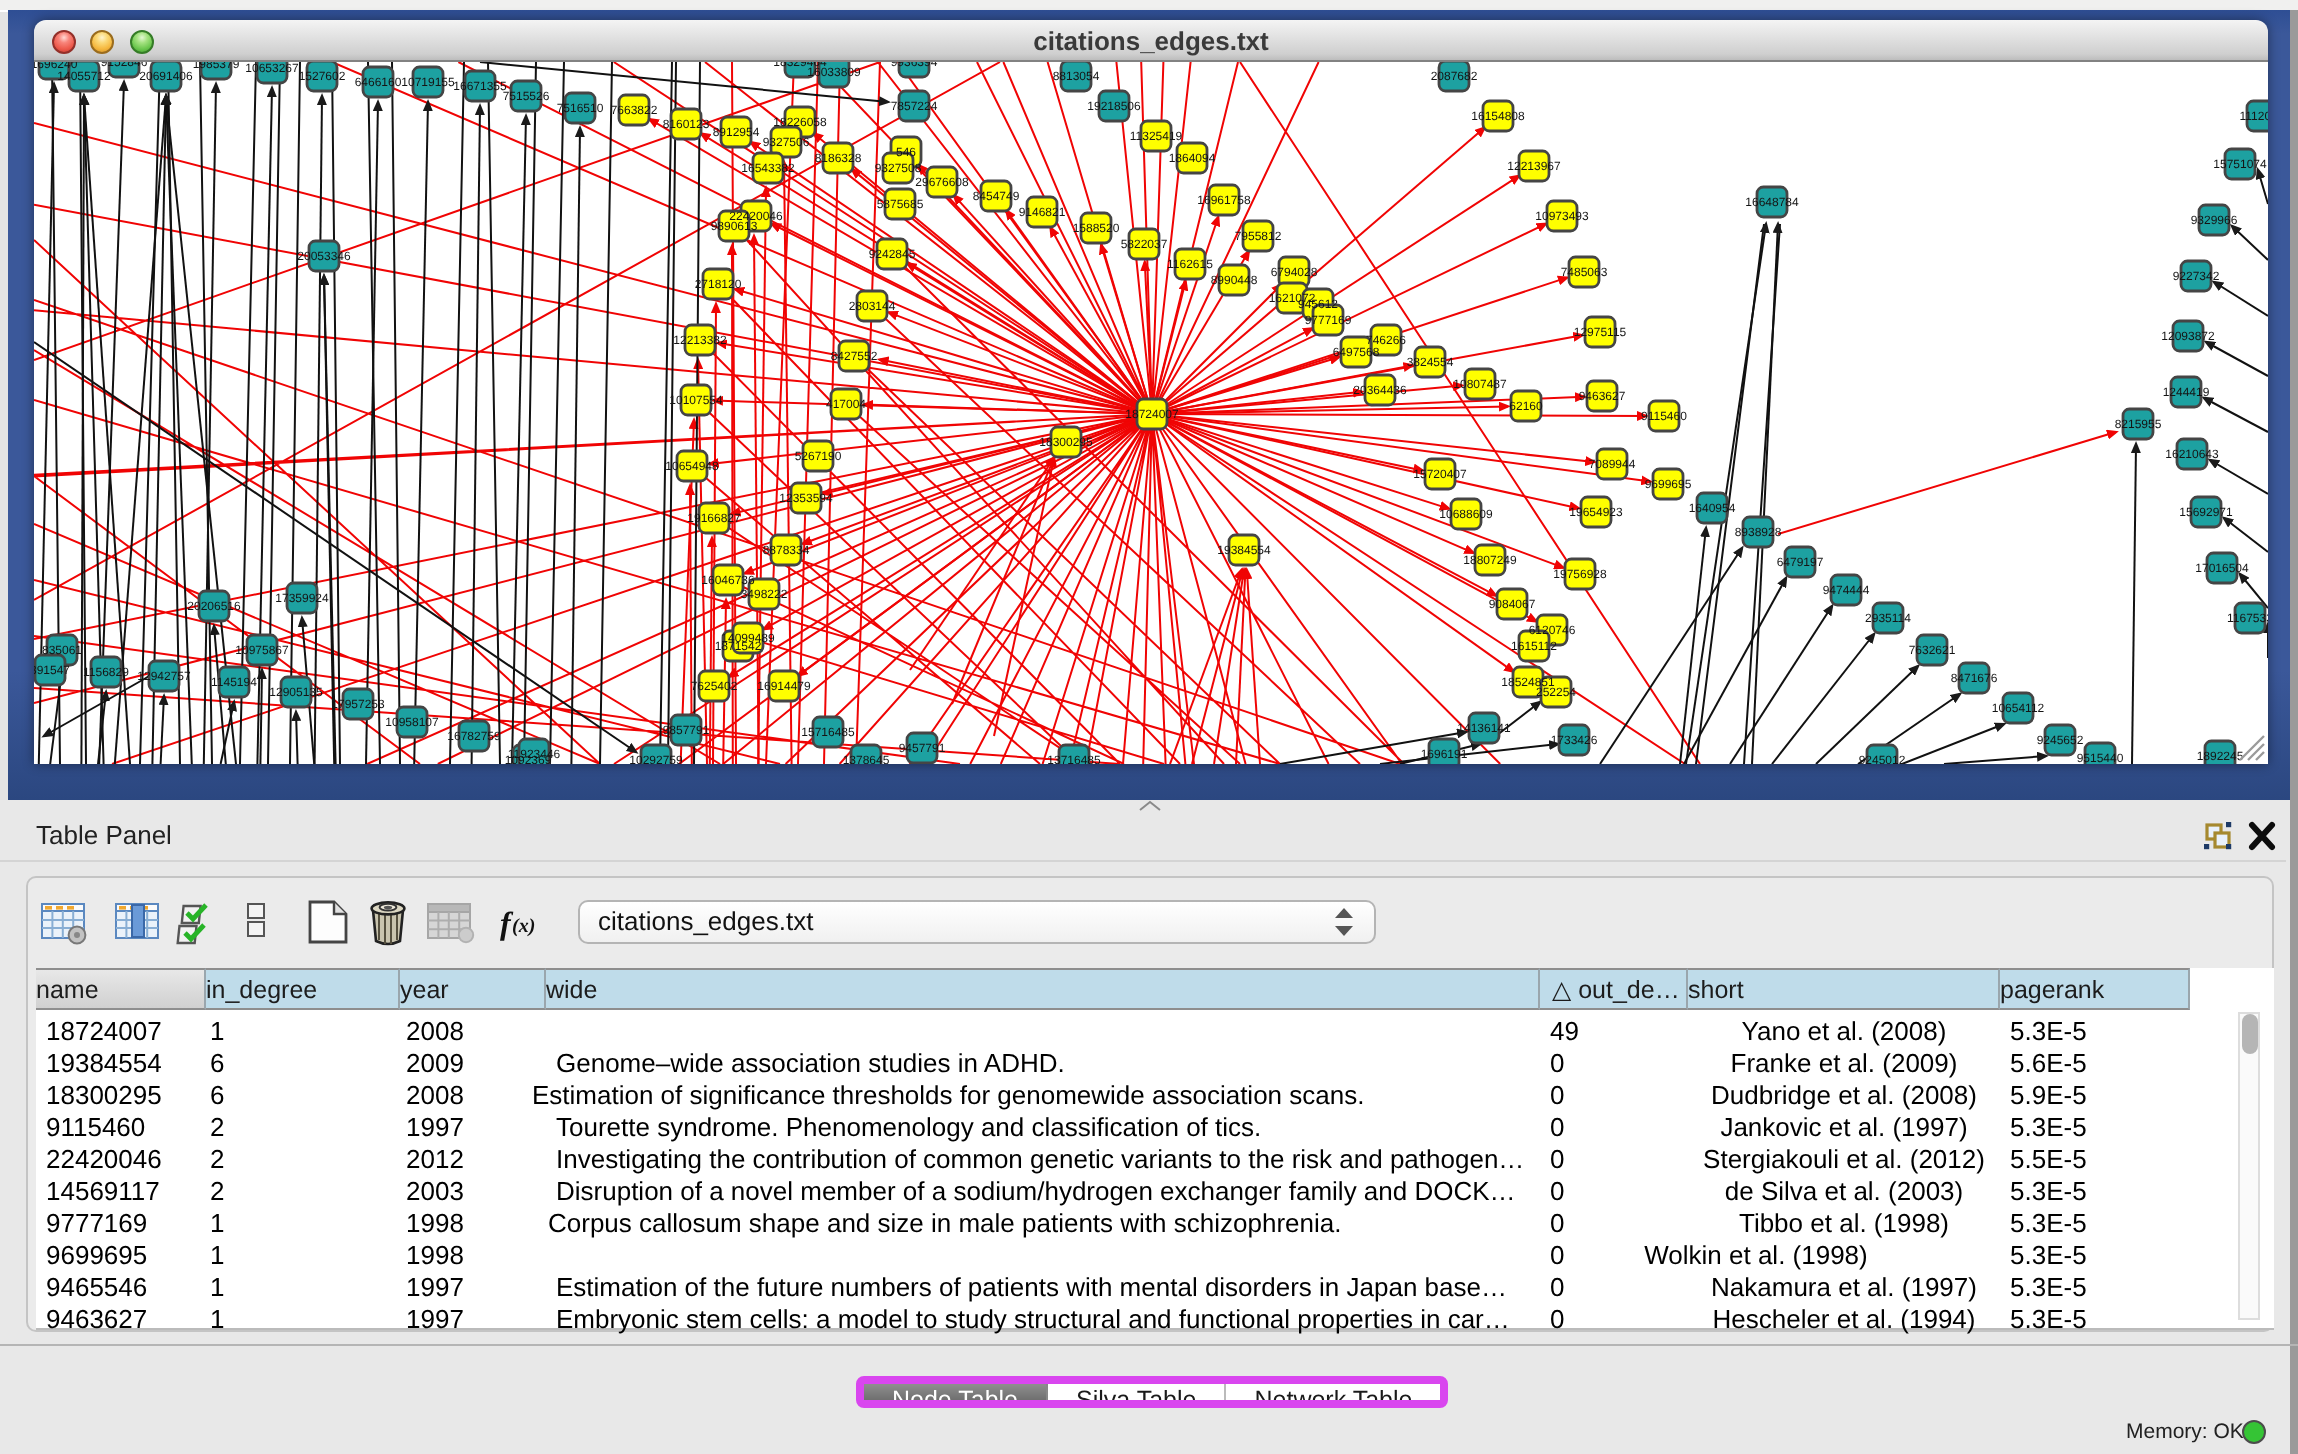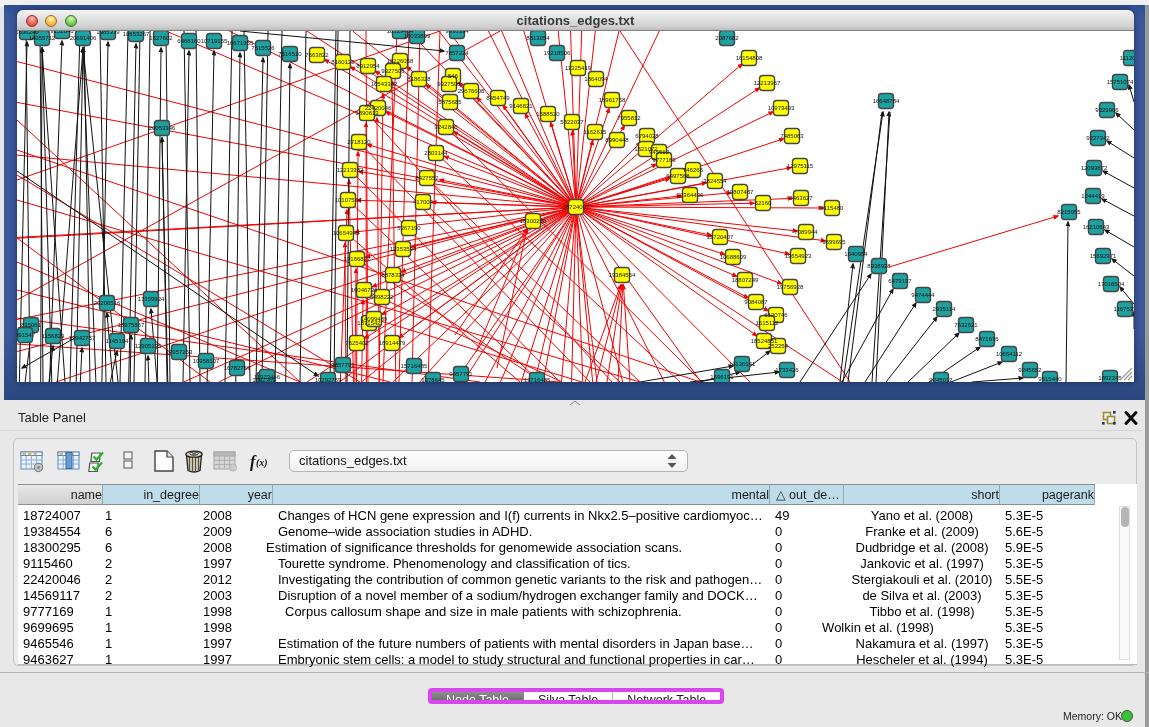--- a/index.html
+++ b/index.html
@@ -11,21 +11,21 @@
 #win{left:17px;top:10px;width:1117px;height:372px;border-radius:6px 6px 0 0;box-shadow:0 0 6px rgba(0,0,0,.45)}
 #titlebar{left:17px;top:10px;width:1117px;height:21px;border-radius:6px 6px 0 0;background:linear-gradient(#f4f4f4,#cfcfcf 85%,#bdbdbd);border-bottom:1px solid #828282}
 .light{top:15px;width:12px;height:12px;border-radius:50%}
 #title{left:17px;top:13px;width:1117px;text-align:center;font-size:13px;font-weight:bold;color:#3a3a3a}
 #canvas{left:17px;top:31px;width:1117px;height:351px;background:#fff;overflow:hidden}
 
 #panel{left:0;top:400px;width:1145px;height:327px;background:#e8e8e8}
 #ptitle{left:18px;top:410px;font-size:13px;color:#222}
 #inner{left:13px;top:438px;width:1124px;height:228px;background:#ebebeb;border:1px solid #c4c4c4;border-radius:5px}
 #combo{left:289px;top:450px;width:399px;height:22px;background:linear-gradient(#ffffff,#f0f0f0);border:1px solid #b4b4b4;border-radius:5px;font-size:13px;color:#111;line-height:20px;padding-left:9px}
-.hdr{top:484px;height:21px;background:#bfdcea;border-top:1px solid #8e8e8e;border-bottom:1px solid #8e8e8e;border-right:1px solid #9aa6ad;font-size:12.5px;color:#1c1c1c;text-align:right;line-height:20px}
+.hdr{top:484px;height:21px;background:#bfdcea;border-top:1px solid #8e8e8e;border-bottom:1px solid #8e8e8e;border-right:1px solid #9aa6ad;font-size:12.5px;color:#1c1c1c;text-align:left;line-height:20px}
 .tr{position:absolute;left:0;width:1149px;height:16px;font-size:13px;color:#000;white-space:nowrap}
 .tr span{position:absolute;top:1px}
 .ctr{text-align:center}
 #tbl{left:18px;top:484px;width:1119px;height:181px;background:#fff;border-bottom:1px solid #bbb}
 #tabs{left:428px;top:688px;height:16px;border:4px solid #d946ef;border-radius:4px;background:#fff;overflow:hidden;display:flex}
 .seg{font-size:12.5px;line-height:16px;padding:0 14px;color:#1a1a1a}
 #mem{left:1063px;top:710px;font-size:10.5px;color:#222}
 </style></head><body>
 <div class="abs" id="topstrip"></div>
 <div class="abs" id="leftstrip"></div>
@@ -537,29 +537,28 @@
 </svg>
 <div class="abs" id="combo">citations_edges.txt</div>
 <svg class="abs" width="12" height="14" viewBox="0 0 12 14" style="left:666px;top:454px">
 <path d="M6 0 L10.5 5 L1.5 5 z" fill="#555"></path>
     <path d="M6 14 L10.5 9 L1.5 9 z" fill="#555"></path>
 </svg>
 <div class="abs" id="tbl"></div>
 <div class="abs hdr" style="left:18px;width:85px;background:linear-gradient(#e8e8e8,#d0d0d0);">name</div>
 <div class="abs hdr" style="left:103px;width:97px">in_degree</div>
 <div class="abs hdr" style="left:200px;width:73px">year</div>
-<div class="abs hdr" style="left:273px;width:497px">mental</div>
+<div class="abs hdr" style="left:273px;width:497px">wide</div>
 <div class="abs hdr" style="left:770px;width:74px;text-align:left;padding-left:6px">△ out_de…</div>
 <div class="abs hdr" style="left:844px;width:156px">short</div>
 <div class="abs hdr" style="left:1000px;width:95px">pagerank</div>
 <div class="tr" style="top:507px">
     <span style="left:23px">18724007</span>
     <span style="left:105px">1</span>
     <span style="left:203px">2008</span>
-    <span style="left:278px">Changes of HCN gene expression and I(f) currents in Nkx2.5–positive cardiomyoc…</span>
     <span style="left:775px">49</span>
     <span class="ctr" style="left:844px;width:156px">Yano et al. (2008)</span>
     <span style="left:1005px">5.3E-5</span>
   </div>
 <div class="tr" style="top:523px">
     <span style="left:23px">19384554</span>
     <span style="left:105px">6</span>
     <span style="left:203px">2009</span>
     <span style="left:278px">Genome–wide association studies in ADHD.</span>
     <span style="left:775px">0</span>
@@ -583,37 +582,37 @@
     <span style="left:775px">0</span>
     <span class="ctr" style="left:844px;width:156px">Jankovic et al. (1997)</span>
     <span style="left:1005px">5.3E-5</span>
   </div>
 <div class="tr" style="top:571px">
     <span style="left:23px">22420046</span>
     <span style="left:105px">2</span>
     <span style="left:203px">2012</span>
     <span style="left:278px">Investigating the contribution of common genetic variants to the risk and pathogen…</span>
     <span style="left:775px">0</span>
-    <span class="ctr" style="left:844px;width:156px">Stergiakouli et al. (2010)</span>
+    <span class="ctr" style="left:844px;width:156px">Stergiakouli et al. (2012)</span>
     <span style="left:1005px">5.5E-5</span>
   </div>
 <div class="tr" style="top:587px">
     <span style="left:23px">14569117</span>
     <span style="left:105px">2</span>
     <span style="left:203px">2003</span>
     <span style="left:278px">Disruption of a novel member of a sodium/hydrogen exchanger family and DOCK…</span>
     <span style="left:775px">0</span>
     <span class="ctr" style="left:844px;width:156px">de Silva et al. (2003)</span>
     <span style="left:1005px">5.3E-5</span>
   </div>
 <div class="tr" style="top:603px">
     <span style="left:23px">9777169</span>
     <span style="left:105px">1</span>
     <span style="left:203px">1998</span>
-    <span style="left:285px">Corpus callosum shape and size in male patients with schizophrenia.</span>
+    <span style="left:274px">Corpus callosum shape and size in male patients with schizophrenia.</span>
     <span style="left:775px">0</span>
     <span class="ctr" style="left:844px;width:156px">Tibbo et al. (1998)</span>
     <span style="left:1005px">5.3E-5</span>
   </div>
 <div class="tr" style="top:619px">
     <span style="left:23px">9699695</span>
     <span style="left:105px">1</span>
     <span style="left:203px">1998</span>
     <span style="left:775px">0</span>
     <span class="ctr" style="left:800px;width:156px">Wolkin et al. (1998)</span>

